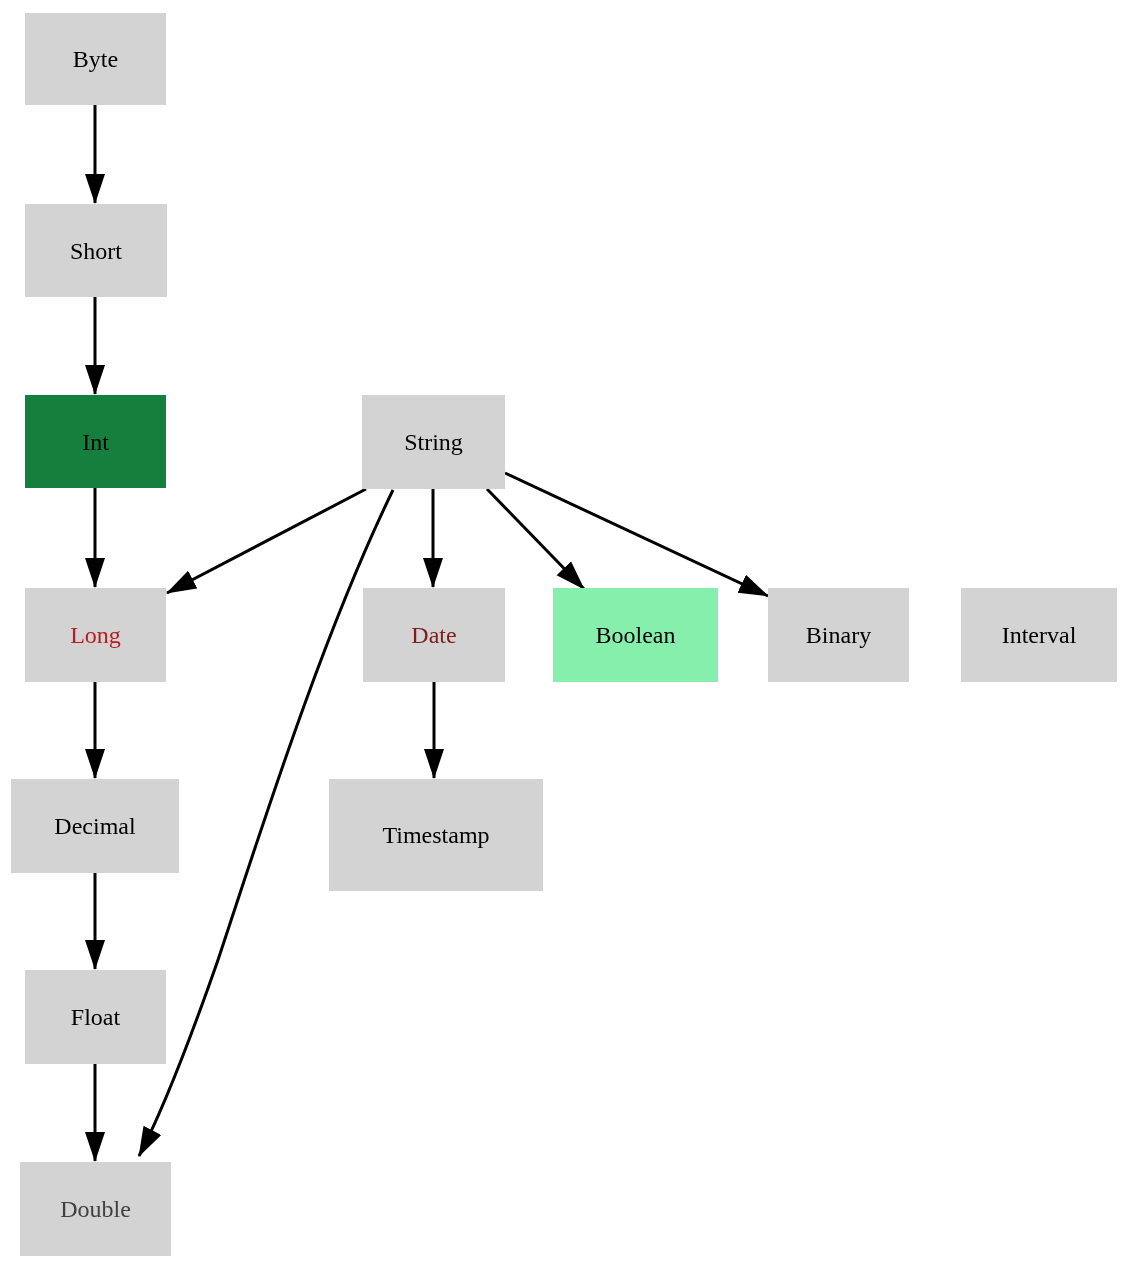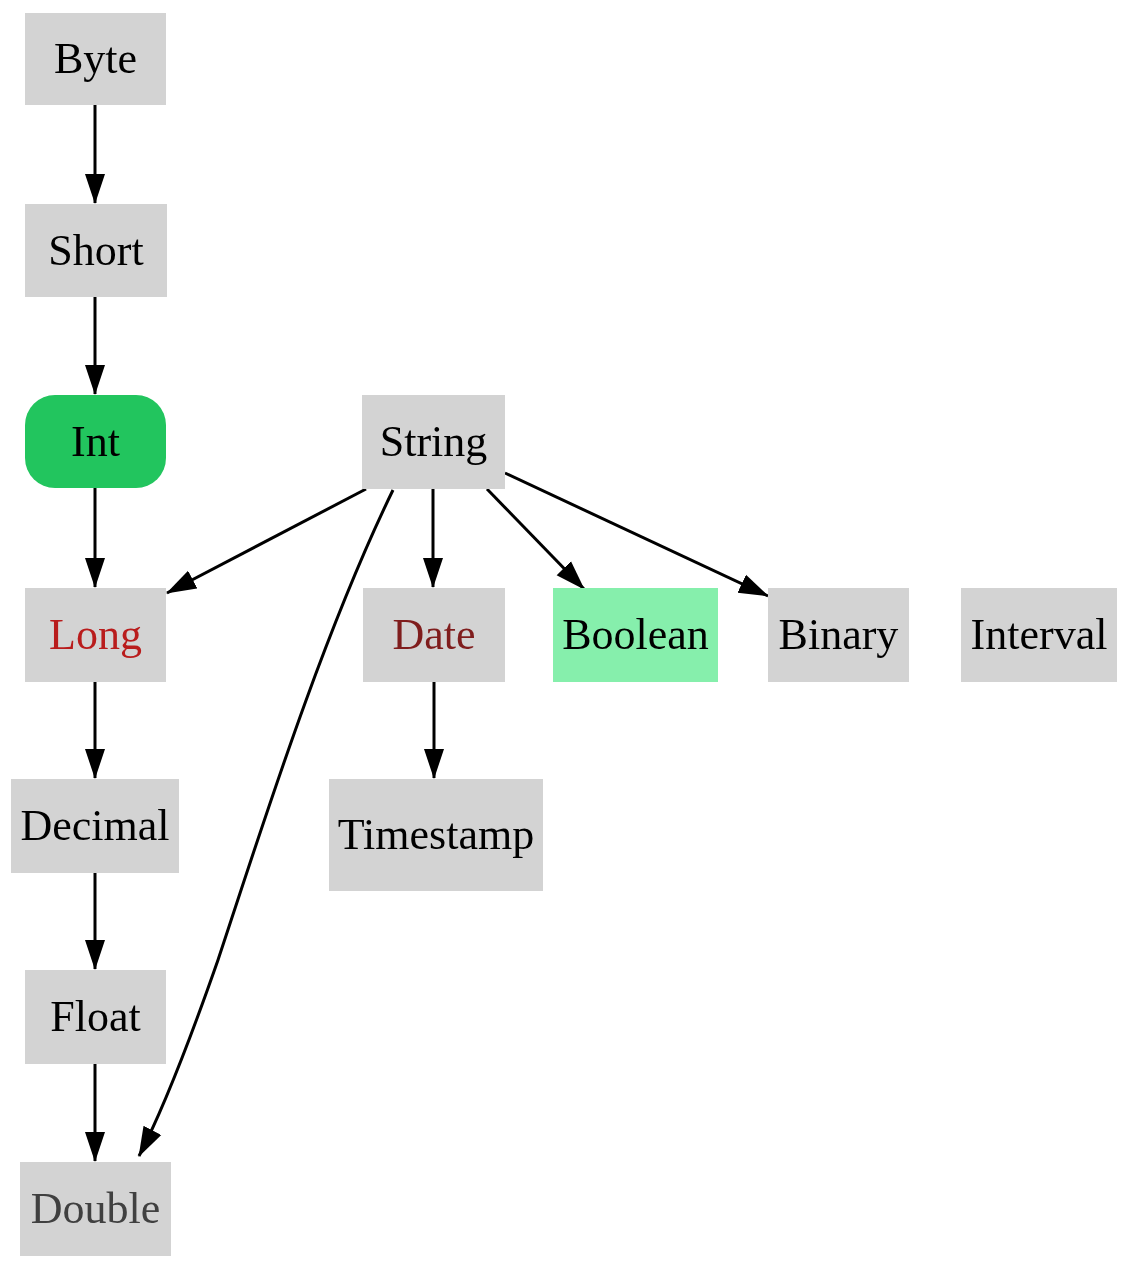--- a/index.html
+++ b/index.html
@@ -24,21 +24,21 @@
     pointer-events: none;
   }
   .node {
     position: absolute;
     display: flex;
     align-items: center;
     justify-content: center;
     box-sizing: border-box;
   }
   .node-label {
-    font-size: 44px;
+    font-size: 24px;
     line-height: 1;
     color: #000000;
     white-space: nowrap;
   }
 </style>
 </head>
 <body>
 
 <div class="canvas" style="background: rgb(255, 255, 255);">
   <svg class="edges-layer" width="1128" height="1270" viewBox="0 0 1128 1270" xmlns="http://www.w3.org/2000/svg">
@@ -62,21 +62,21 @@
         <line x1="434" y1="682" x2="434" y2="778" stroke="#000000" stroke-width="3" fill="none" marker-end="url(#arrowhead)"></line>
       </g>
   </svg>
   <div>
       <div class="node" style="left: 25px; top: 13px; width: 141px; height: 92px; background: rgb(211, 211, 211);">
         <span class="node-label" style="color: rgb(0, 0, 0);">Byte</span>
       </div>
       <div class="node" style="left: 25px; top: 204px; width: 142px; height: 93px; background: rgb(211, 211, 211);">
         <span class="node-label" style="color: rgb(0, 0, 0);">Short</span>
       </div>
-      <div class="node" style="left: 25px; top: 395px; width: 141px; height: 93px; background: #22c55e; border-radius: 30px;">
+      <div class="node" style="left: 25px; top: 395px; width: 141px; height: 93px; background: #15803d;">
         <span class="node-label" style="color: rgb(0, 0, 0);">Int</span>
       </div>
       <div class="node" style="left: 362px; top: 395px; width: 143px; height: 94px; background: rgb(211, 211, 211);">
         <span class="node-label" style="color: rgb(0, 0, 0);">String</span>
       </div>
       <div class="node" style="left: 25px; top: 588px; width: 141px; height: 94px; background: rgb(211, 211, 211);">
         <span class="node-label" style="color: #b91c1c;">Long</span>
       </div>
       <div class="node" style="left: 363px; top: 588px; width: 142px; height: 94px; background: rgb(211, 211, 211);">
         <span class="node-label" style="color: #7f1d1d;">Date</span>

